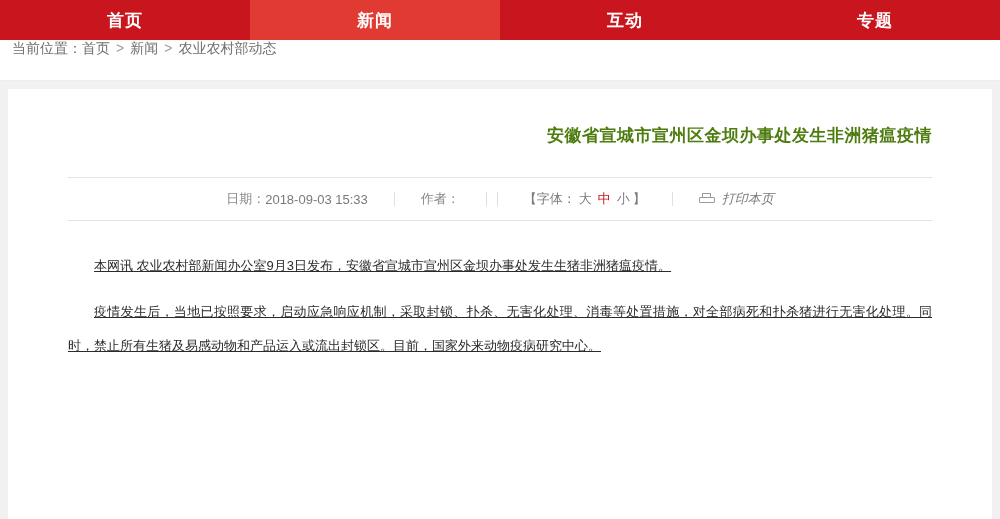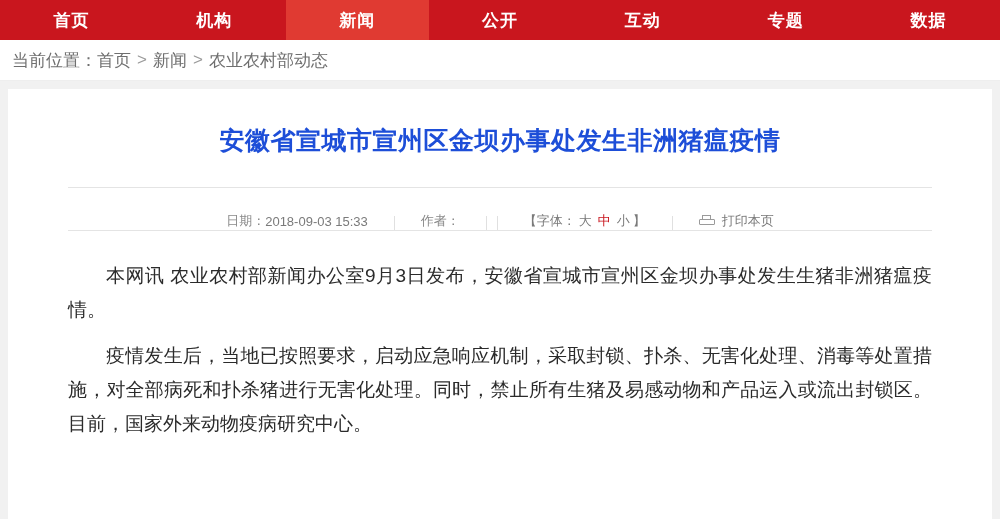--- a/index.html
+++ b/index.html
@@ -35,25 +35,25 @@
     user-select: none;
   }
   .nav-item.active {
     background: #e03a32;
   }
 
   
   .breadcrumb-bar {
     height: 40px;
     display: flex;
-    align-items: center;
+    align-items: flex-start;
     padding-left: 12px;
     background: #ffffff;
     border-bottom: 1px solid #eeeeee;
-    font-size: 17px;
+    font-size: 14px;
     color: #6f6f6f;
   }
   .breadcrumb-bar .crumb {
     color: #6f6f6f;
   }
   .breadcrumb-bar .crumb.link {
     cursor: pointer;
   }
   .breadcrumb-bar .sep {
     margin: 0 6px;
@@ -68,35 +68,35 @@
     box-sizing: border-box;
   }
   .article {
     background: #ffffff;
     margin: 0 8px;
     height: 100%;
     box-sizing: border-box;
     padding: 0 60px;
   }
   .article-title {
-    text-align: center;
-    font-size: 25px;
+    text-align: right;
+    font-size: 17px;
     font-weight: bold;
-    color: #1d4ed8;
+    color: #4d7c0f;
     padding: 35px 0 30px 0;
     letter-spacing: 0.5px;
   }
 
   
   .meta {
     border-top: 1px solid #e4e4e4;
     border-bottom: 1px solid #e4e4e4;
     height: 42px;
     display: flex;
-    align-items: flex-end;
+    align-items: center;
     justify-content: center;
     font-size: 13px;
     color: #7a7a7a;
     gap: 10px;
   }
   .meta-cell {
     padding: 0 16px;
     display: flex;
     align-items: center;
     white-space: nowrap;
@@ -108,21 +108,21 @@
   }
   .meta-label { color: #8a8a8a; }
   .meta-value { color: #7a7a7a; }
   .font-size-group { display: flex; align-items: center; }
   .fs-opt {
     margin: 0 3px;
     cursor: pointer;
     color: #7a7a7a;
   }
   .fs-opt.active { color: #c9161e; }
-  .print-cell { cursor: pointer; display: flex; align-items: center; }
+  .print-cell { cursor: pointer; display: flex; align-items: center; font-style: italic; }
   .printer-icon {
     display: inline-block;
     width: 16px;
     height: 13px;
     margin-right: 7px;
     position: relative;
   }
   .printer-icon::before {
     content: "";
     position: absolute;
@@ -138,54 +138,46 @@
     left: 3.5px; top: 0px;
     width: 9px; height: 4px;
     border: 1px solid #9a9a9a;
     border-bottom: none;
     box-sizing: border-box;
   }
 
   
   .body-text {
     padding-top: 28px;
-    font-size: 19px;
+    font-size: 13px;
     line-height: 34px;
     color: #2b2b2b;
+    text-decoration: underline;
   }
   .body-text p {
     margin: 0 0 12px 0;
     text-indent: 2em;
     text-align: justify;
   }
 </style>
 </head>
 <body>
 
 <div class="nav">
   <div class="nav-item">
       <span>首页</span>
     </div>
-  <div class="nav-item">
-      <span>机构</span>
-    </div>
   <div class="nav-item active">
       <span>新闻</span>
     </div>
   <div class="nav-item">
-      <span>公开</span>
-    </div>
-  <div class="nav-item">
       <span>互动</span>
     </div>
   <div class="nav-item">
       <span>专题</span>
-    </div>
-  <div class="nav-item">
-      <span>数据</span>
     </div>
 </div>
 
 <div class="breadcrumb-bar">
   <span class="crumb">当前位置：</span>
   <span class="crumb link">首页</span>
   <span class="sep">&gt;</span>
   <span class="crumb link">新闻</span>
   <span class="sep">&gt;</span>
   <span class="crumb link">农业农村部动态</span>

